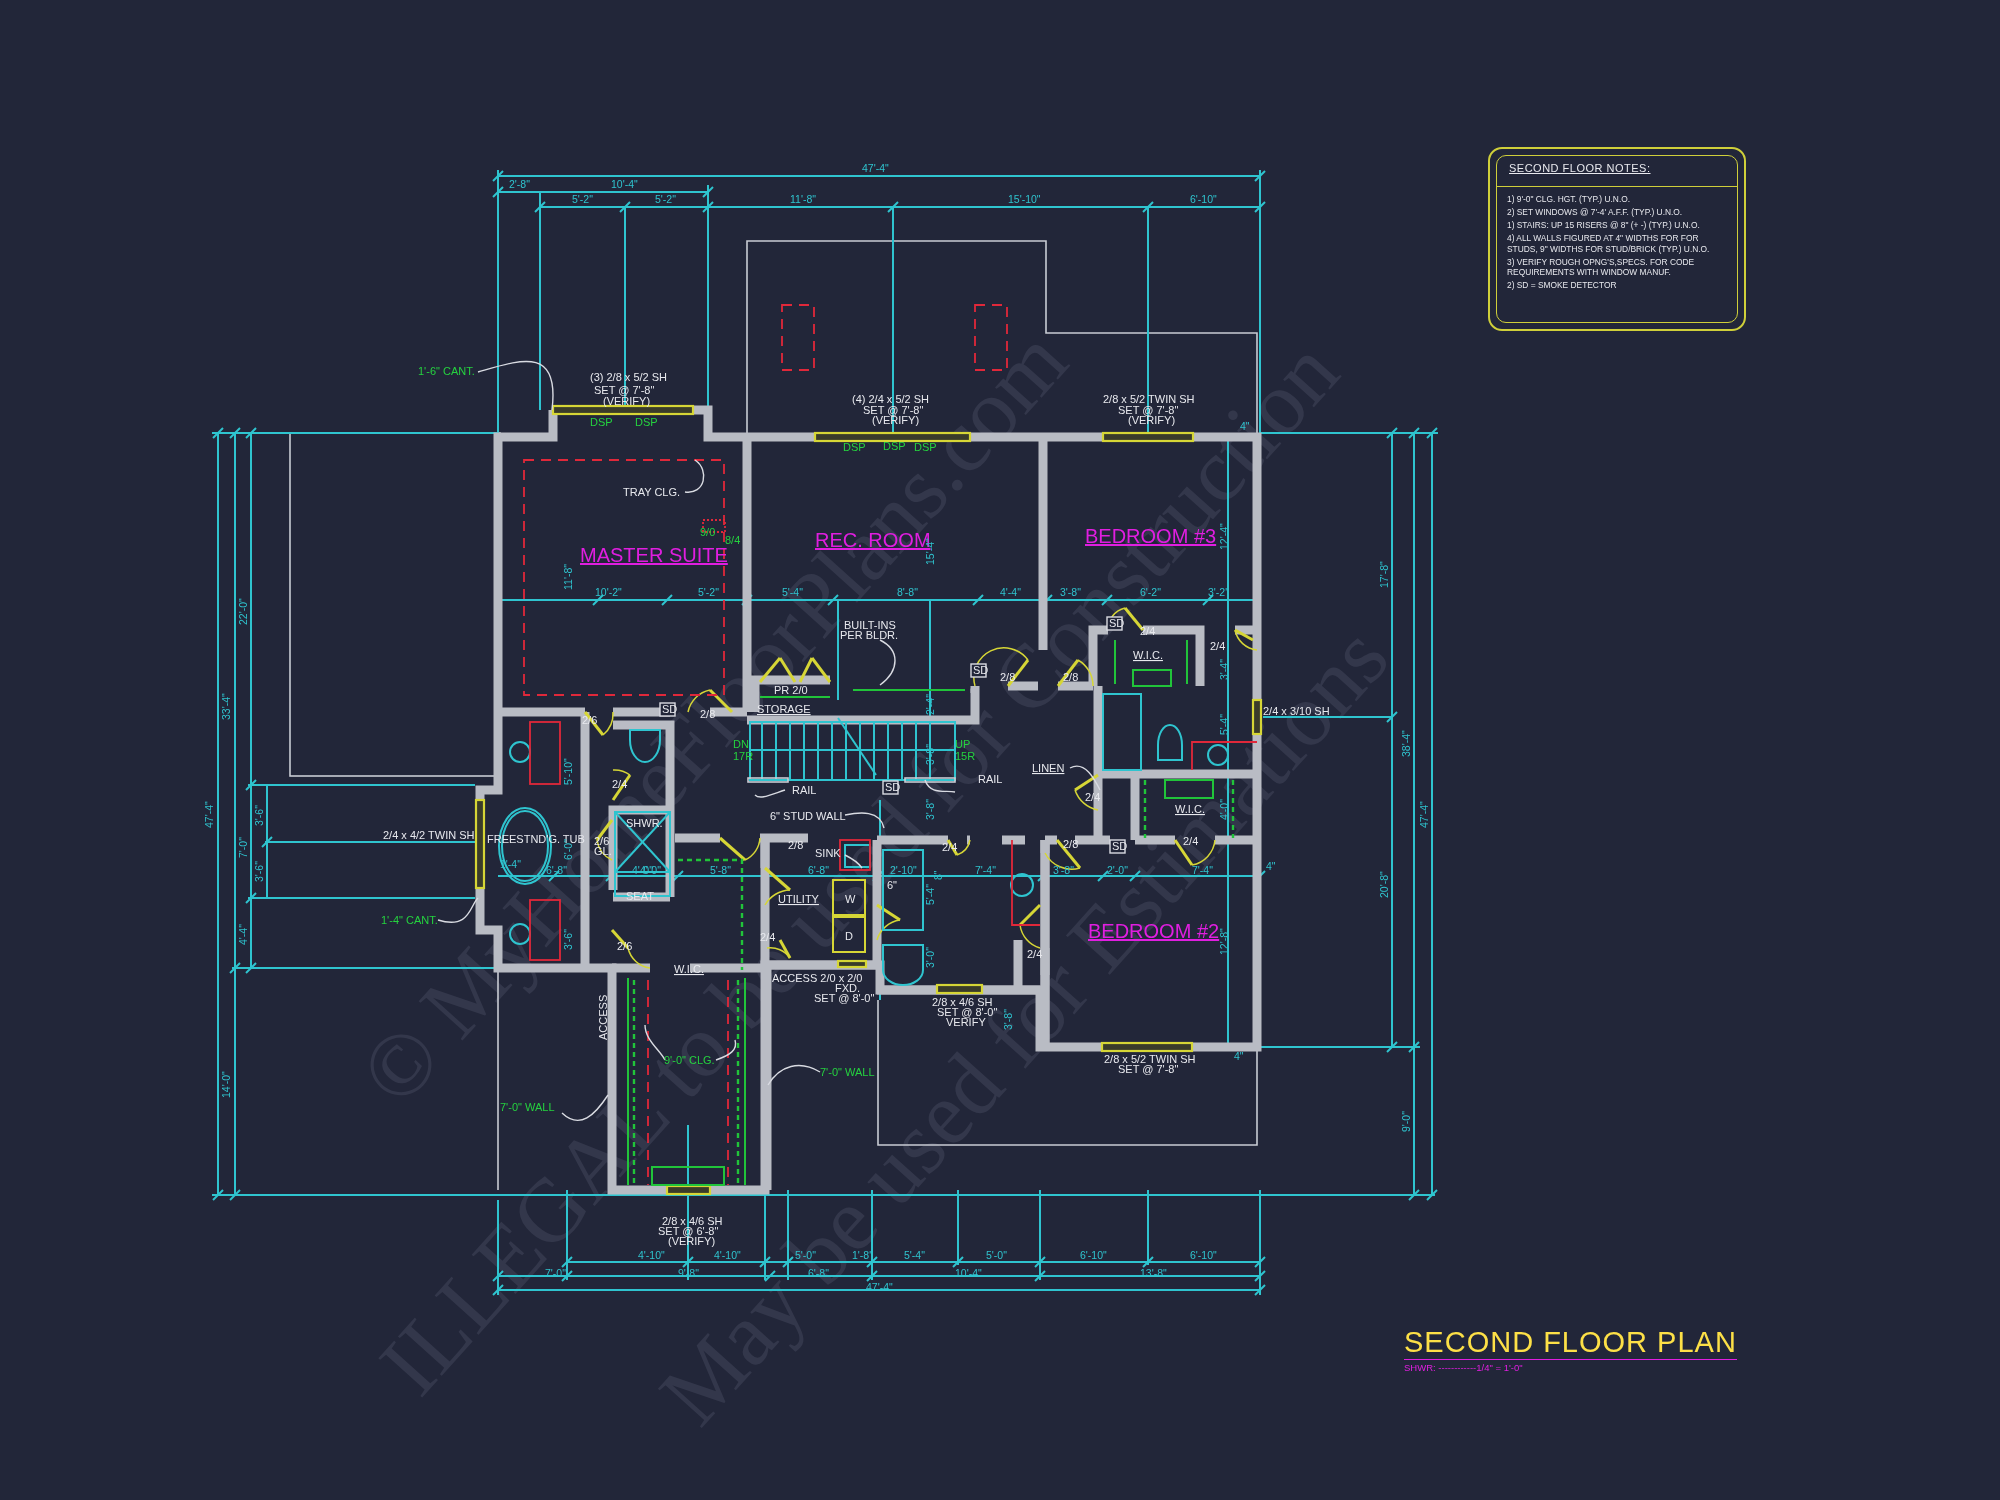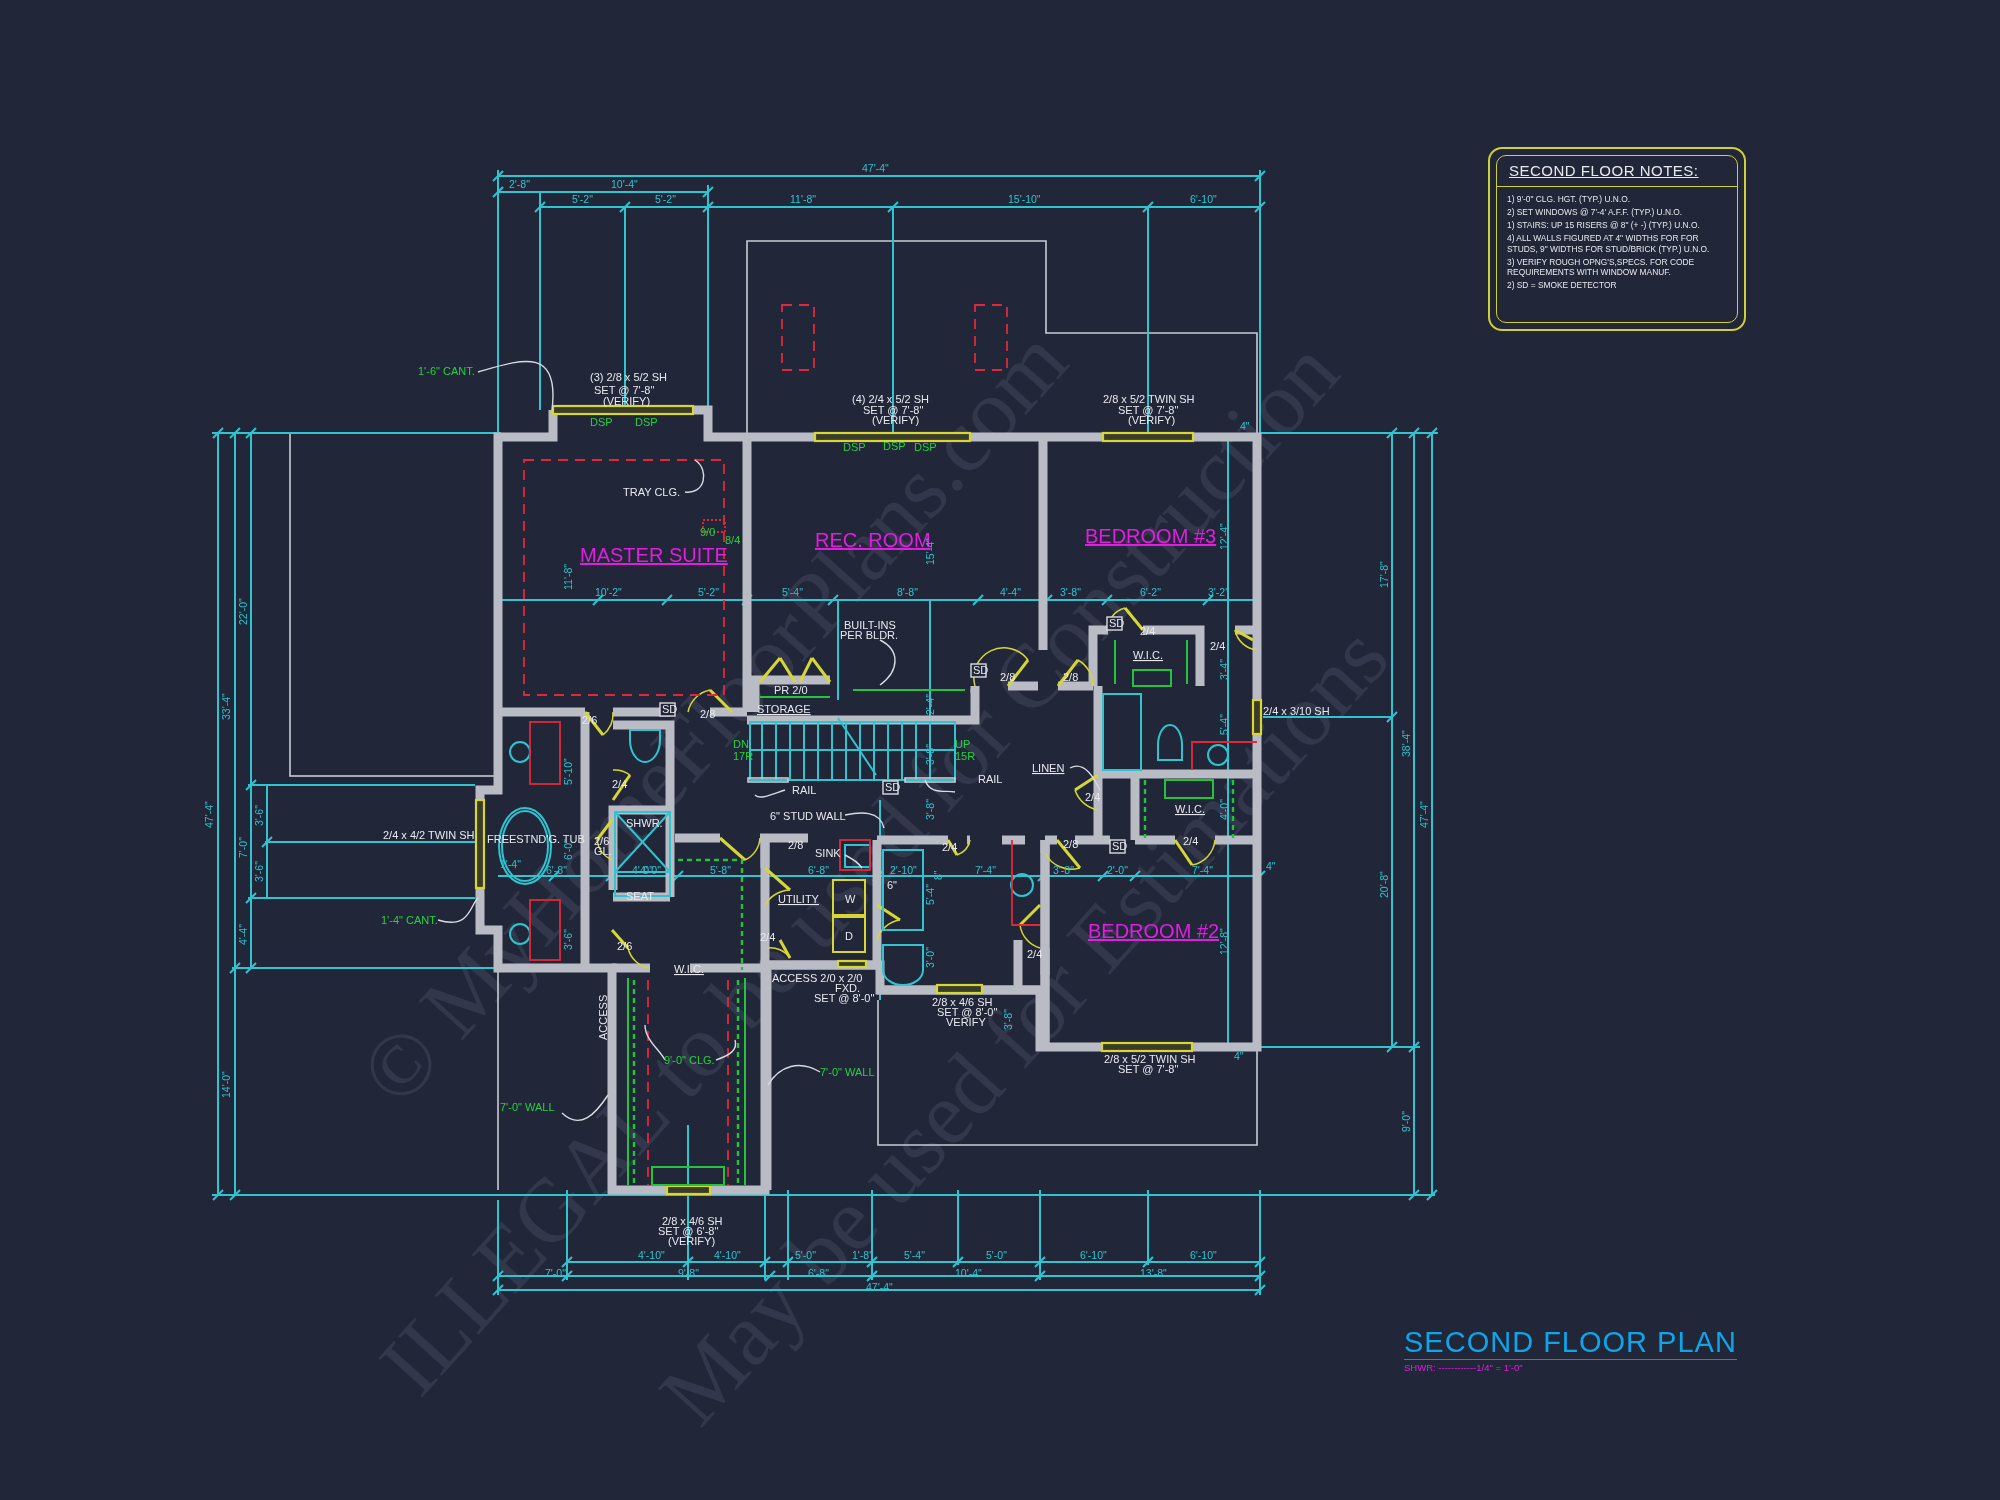--- a/index.html
+++ b/index.html
@@ -19,26 +19,26 @@
   .red{stroke:#e0283a;stroke-width:1.8;fill:none;}
   .leader{stroke:#d9dbe2;stroke-width:1.4;fill:none;}
   .t-w{fill:#e8e9ee;font-family:"Liberation Sans",sans-serif;font-size:11px;}
   .t-c{fill:#2fc4cf;font-family:"Liberation Sans",sans-serif;font-size:10.5px;}
   .t-g{fill:#25d23f;font-family:"Liberation Sans",sans-serif;font-size:11px;}
   .t-room{fill:#e01ee0;font-family:"Liberation Sans",sans-serif;font-size:20px;text-decoration:underline;}
   .t-wm{fill:#8c8fa8;opacity:0.16;font-family:"Liberation Serif",serif;font-size:90px;}
   .sd{fill:#222639;stroke:#d9dbe2;stroke-width:1.4;}
   #notes{position:absolute;left:1488px;top:147px;width:254px;height:180px;border:2px solid #cfcf3a;border-radius:14px;}
   #notes-inner{position:absolute;left:6px;top:6px;right:6px;bottom:6px;border:1.5px solid #cfcf3a;border-radius:10px;}
-  #notes-title{position:absolute;left:12px;top:6px;color:#e8e9ee;font-size:15px;text-decoration:underline;letter-spacing:0.5px;}
+  #notes-title{position:absolute;left:12px;top:6px;color:#e8e9ee;font-size:11px;text-decoration:underline;letter-spacing:0.5px;}
   #notes-rule{position:absolute;left:0;right:0;top:30px;border-top:1.5px solid #cfcf3a;}
   #notes-list{position:absolute;left:10px;top:38px;right:8px;margin:0;padding:0;list-style:none;color:#e8e9ee;font-size:8.4px;line-height:10.5px;}
   #notes-list li{margin-bottom:2.5px;}
   #title-block{position:absolute;left:1404px;top:1326px;}
-  #plan-title{color:#0ea5e9;font-size:29px;letter-spacing:1px;line-height:32px;border-bottom:1.5px solid #e01ee0;padding-bottom:1px;white-space:nowrap;}
+  #plan-title{color:#fde047;font-size:29px;letter-spacing:1px;line-height:32px;border-bottom:1.5px solid #e01ee0;padding-bottom:1px;white-space:nowrap;}
   #plan-scale{color:#e01ee0;font-size:9.5px;margin-top:2px;white-space:nowrap;}
 </style>
 </head>
 <body>
 
 <svg width="2000" height="1500" viewBox="0 0 2000 1500" xmlns="http://www.w3.org/2000/svg">
 
   <g>
     <text class="t-wm" transform="translate(400,1110) rotate(-48)">© MyHomeFloorPlans.com</text>
     <text class="t-wm" transform="translate(420,1400) rotate(-48)">ILLEGAL to be used for Construction</text>

